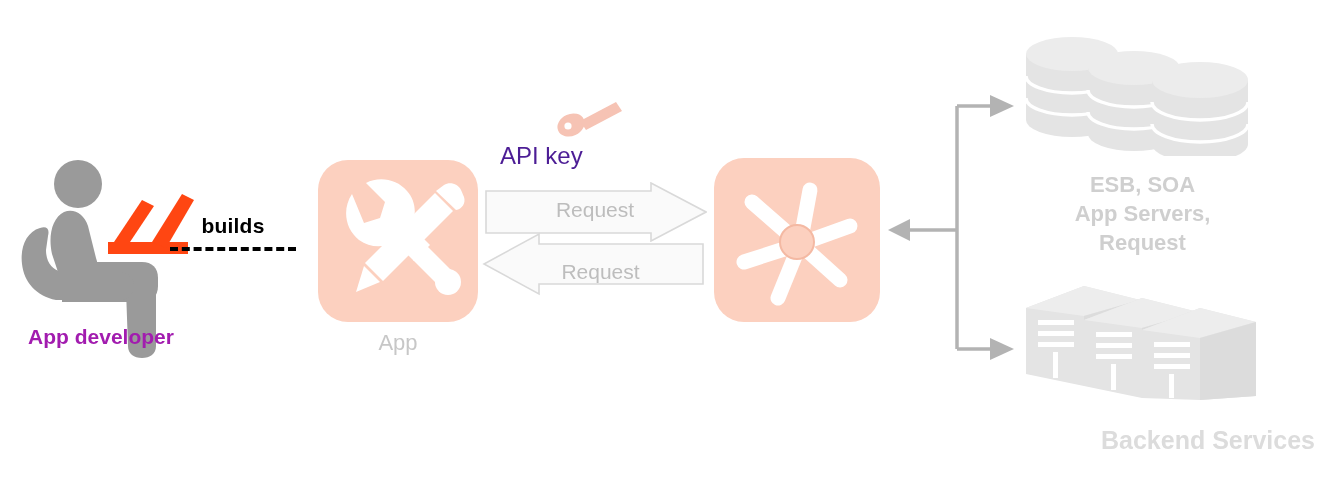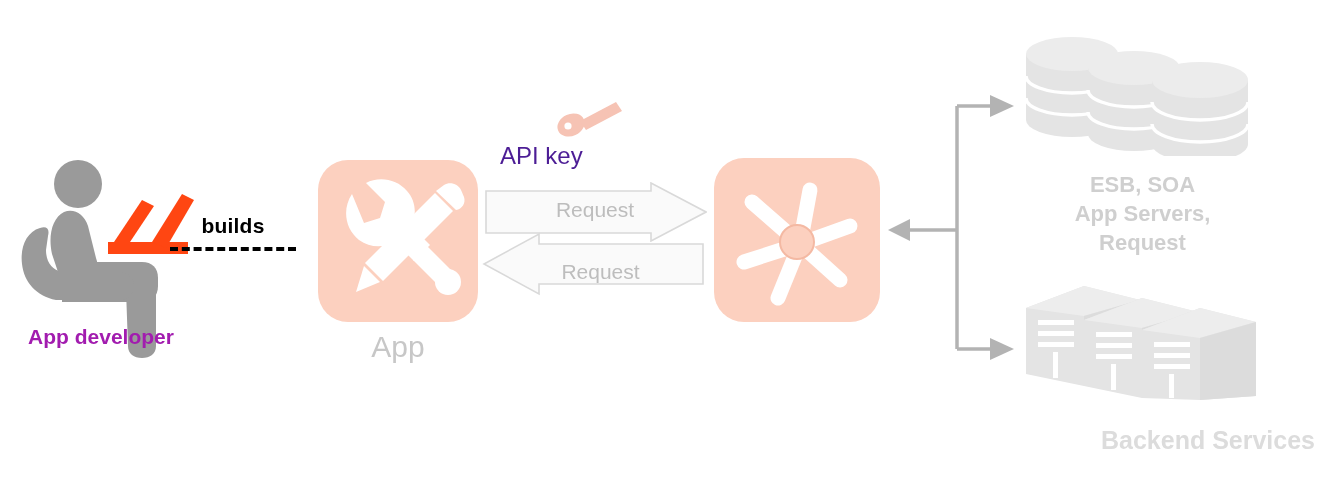--- a/index.html
+++ b/index.html
@@ -40,21 +40,21 @@
 
   
   .tile {
     background: #fcd0bf;
     border-radius: 30px;
   }
   #app-tile { left: 318px; top: 160px; width: 160px; height: 162px; }
   #api-tile { left: 714px; top: 158px; width: 166px; height: 164px; }
 
   .tile-label {
-    font-size: 30px;
+    font-size: 22px;
     color: #c7c7c7;
     text-align: center;
     font-weight: normal;
   }
   #app-label { left: 318px; top: 330px; width: 160px; }
   #api-label { left: 714px; top: 332px; width: 166px; }
 
   
   #api-key-icon { left: 556px; top: 98px; width: 70px; height: 42px; }
   #api-key-label {

